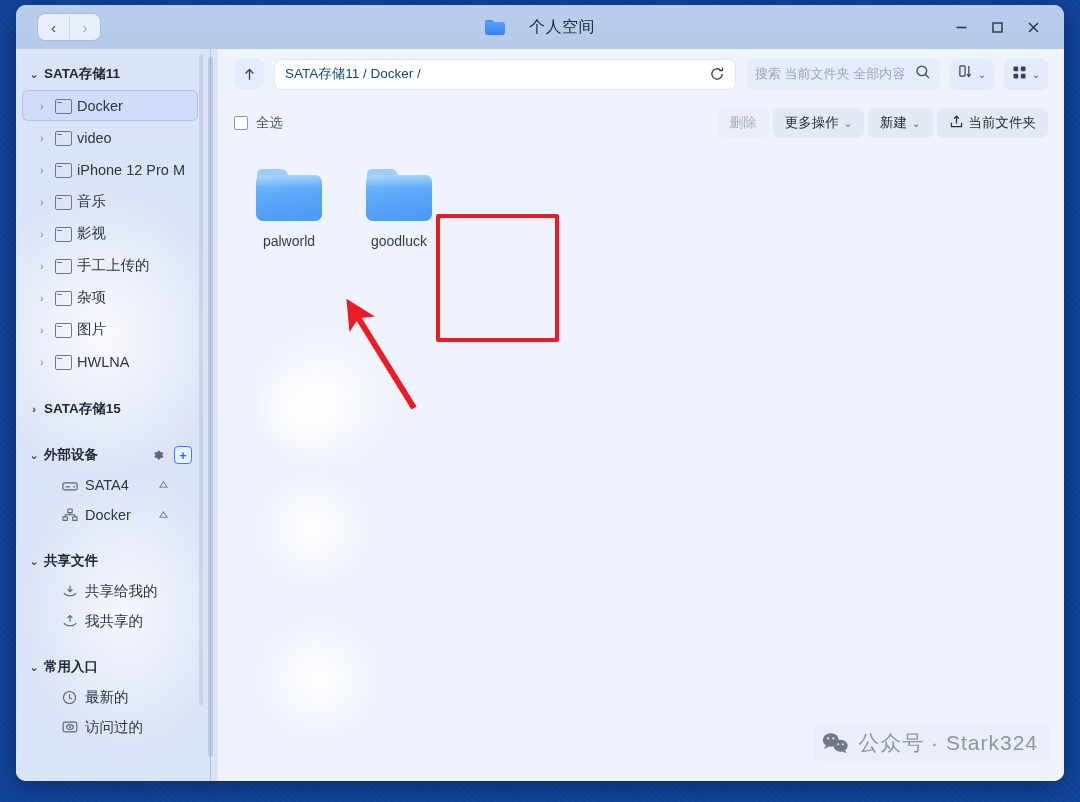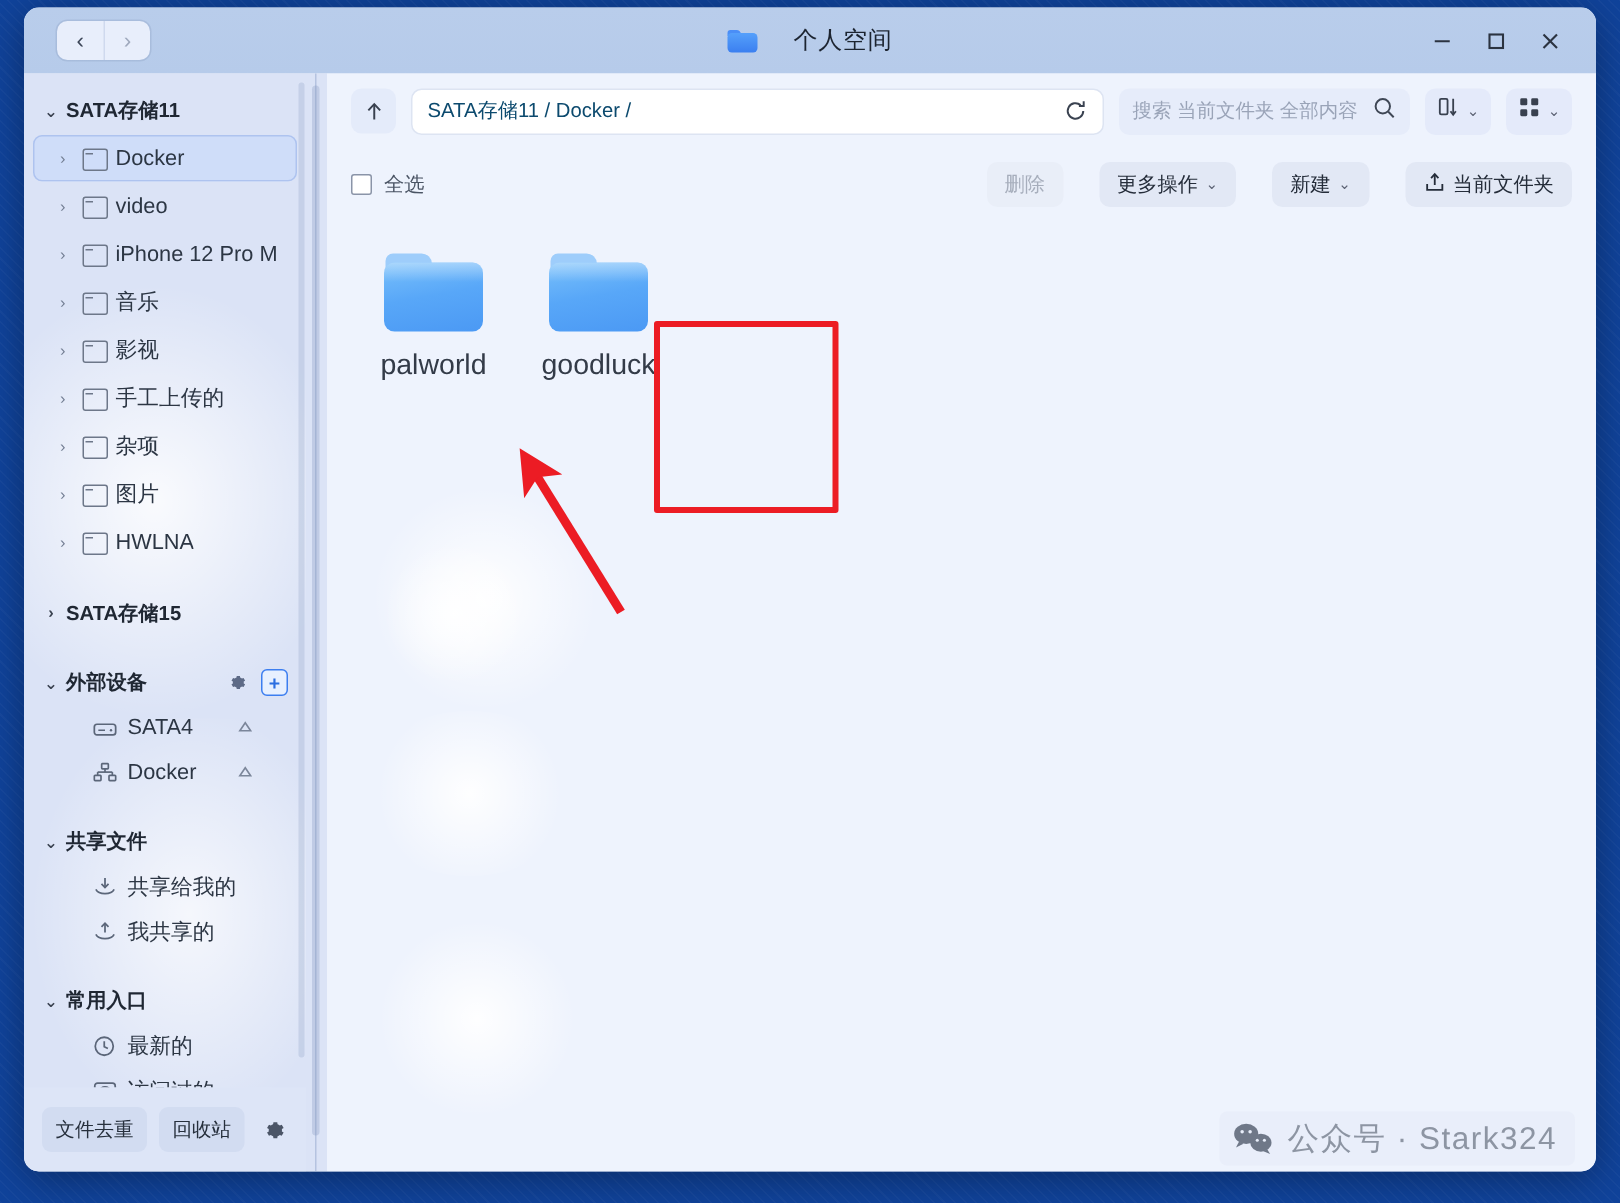--- a/index.html
+++ b/index.html
@@ -416,21 +416,21 @@
     width: 14px; height: 14px;
     border: 1.4px solid #8a94a8;
     border-radius: 2px;
     background: #fff;
   }
   #selectall .lbl { font-size: 13.5px; color: #4b5costume; color: #4a5464; }
   #actions-right {
     margin-left: auto;
     display: flex;
     align-items: center;
-    gap: 24px;
+    gap: 4px;
   }
   .act-btn {
     height: 30px;
     padding: 0 12px;
     border-radius: 7px;
     background: #e2e8f5;
     font-size: 13.5px;
     color: #252d3a;
     display: flex;
     align-items: center;
@@ -478,21 +478,21 @@
     border-radius: 7px;
   }
   .bigfolder .sheen {
     position: absolute;
     left: 0; top: 6px;
     width: 66px; height: 13px;
     background: linear-gradient(180deg, rgba(255,255,255,0.38), rgba(255,255,255,0));
     border-radius: 7px 7px 0 0;
   }
   .file-label {
-    font-size: 19px;
+    font-size: 14px;
     color: #333b48;
     white-space: nowrap;
   }
 
   #redbox {
     position: absolute;
     left: 218px; top: 165px;
     width: 123px; height: 128px;
     border: 4px solid #ec1c24;
     border-radius: 2px;
@@ -502,21 +502,21 @@
   #redarrow {
     position: absolute;
     left: 0; top: 0;
     width: 1048px; height: 732px;
     pointer-events: none;
     z-index: 6;
   }
 
   #watermark {
     position: absolute;
-    right: 14px; bottom: 4px;
+    right: 14px; bottom: 20px;
     display: flex;
     align-items: center;
     gap: 9px;
     background: rgba(232,238,250,0.92);
     padding: 4px 12px 4px 8px;
     border-radius: 5px;
     z-index: 7;
   }
   #watermark .wx {
     width: 28px; height: 22px;
@@ -727,30 +727,20 @@
                 <ellipse cx="8.5" cy="7.5" rx="3.6" ry="2.6"></ellipse>
                 <circle cx="8.5" cy="7.5" r="1.1" fill="currentColor" stroke="none"></circle>
               </svg>
           </span>
           <span>访问过的</span>
         </div>
 
         <div id="sb-scrollthumb"></div>
       </div>
 
-      <div id="sidebar-foot">
-        <div class="footbtn">文件去重</div>
-        <div class="footbtn">回收站</div>
-        <div class="footgear">
-          <svg width="17" height="17" viewBox="0 0 16 16" fill="currentColor">
-              <path d="M8 5.2A2.8 2.8 0 1 0 8 10.8 2.8 2.8 0 0 0 8 5.2zm0 4.2A1.4 1.4 0 1 1 8 6.6a1.4 1.4 0 0 1 0 2.8z"></path>
-              <path d="M14.2 9.4l-1.1-.6a5.3 5.3 0 0 0 0-1.6l1.1-.6-1.2-2.1-1.2.5a5.2 5.2 0 0 0-1.4-.8L10.2 3H7.8l-.2 1.2c-.5.2-1 .5-1.4.8l-1.2-.5-1.2 2.1 1.1.6a5.3 5.3 0 0 0 0 1.6l-1.1.6 1.2 2.1 1.2-.5c.4.3.9.6 1.4.8l.2 1.2h2.4l.2-1.2c.5-.2 1-.5 1.4-.8l1.2.5 1.2-2.1z"></path>
-            </svg>
-        </div>
-      </div>
     </div>
 
     <div id="divider">
       <div class="line"></div>
       <div class="thumb"></div>
     </div>
 
     <div id="content">
 
       <div class="blob" style="left:20px; top:275px; width:170px; height:150px;"></div>

